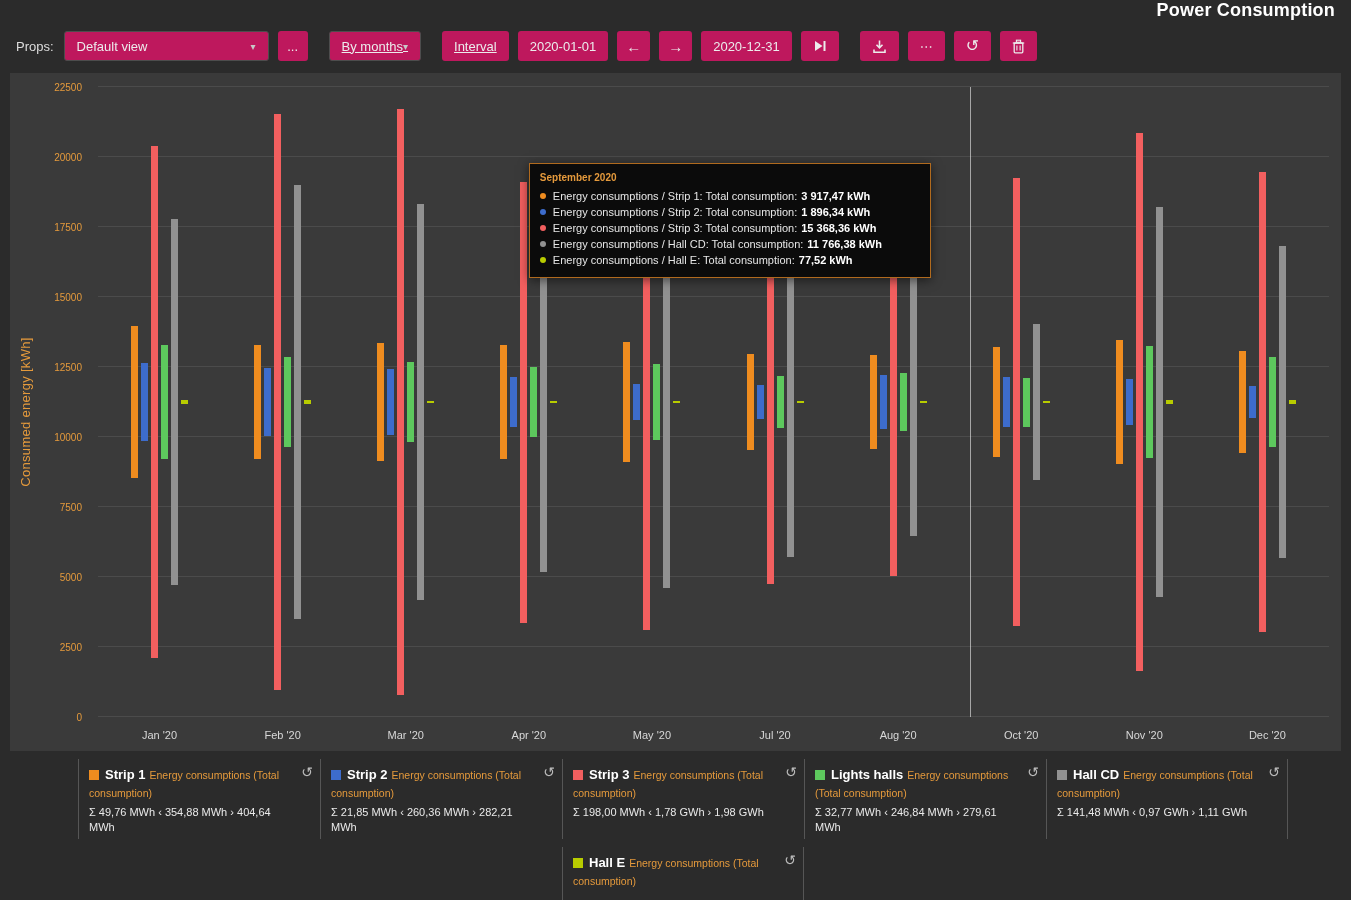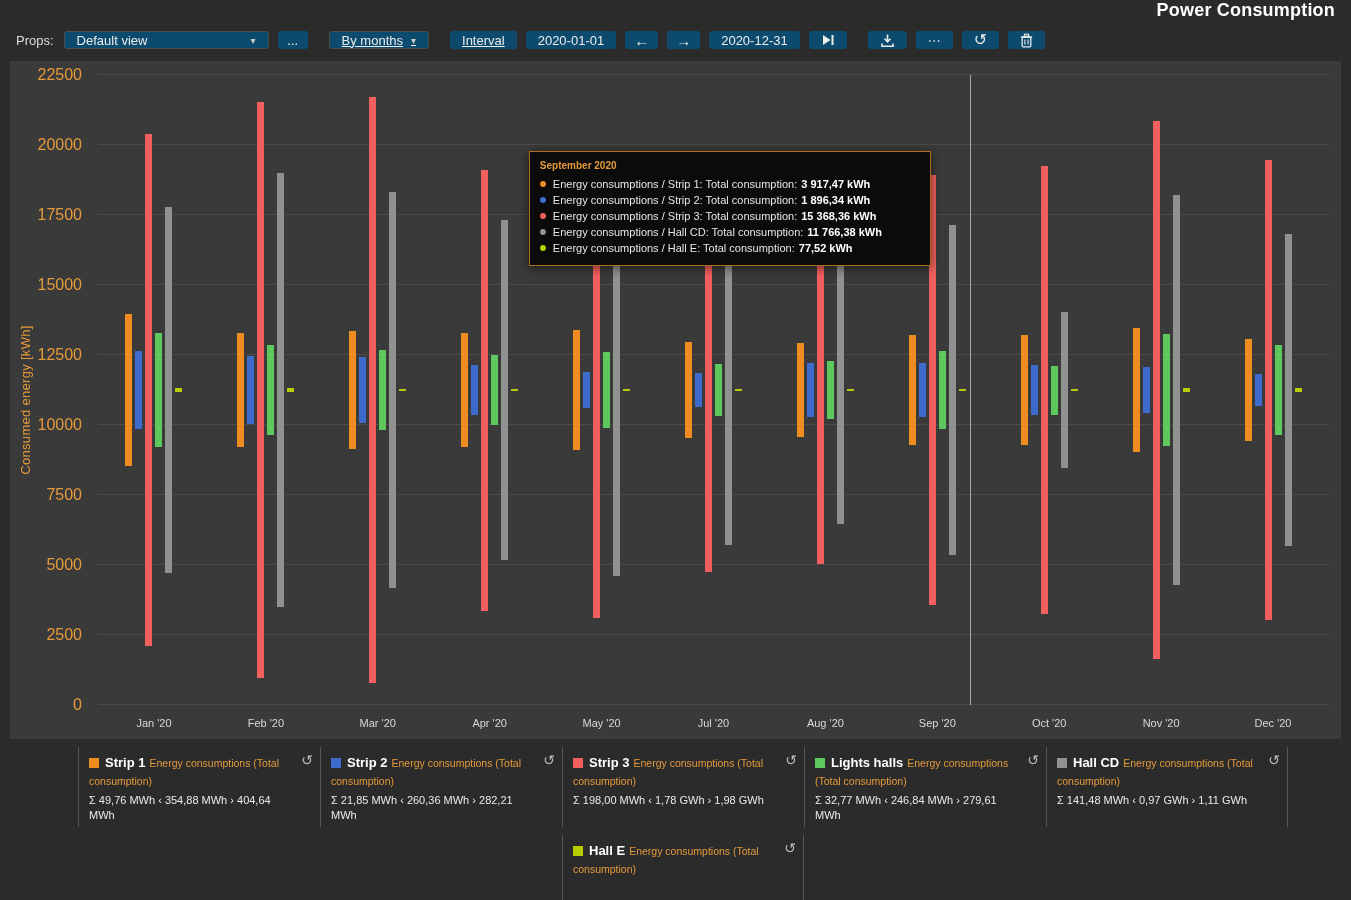--- a/index.html
+++ b/index.html
@@ -9,23 +9,23 @@
     font-family:"Liberation Sans", sans-serif;
   }
   
   .header { padding:0 16px 2px;text-align:right; }
   .page-title { font-size:18px; font-weight:bold; color:#ffffff; letter-spacing:.2px; }
 
   
   .toolbar { display:flex; align-items:center; gap:9px; padding:8px 16px 10px; }
   .tb-label { font-size:13px; color:#dddddd; margin-right:1px; }
   .tb-btn, .tb-select {
-    height:18px; background:#0c4a6e; border:none; border-radius:3px;
+    height:30px; background:#be185d; border:none; border-radius:3px;
     color:#ececec; font-size:13px; padding:0 12px; cursor:pointer;
-    display:inline-flex; align-items:center; justify-content:center; gap:8px;
+    display:inline-flex; align-items:center; justify-content:center; 
     font-family:inherit; white-space:nowrap;
   }
   .tb-select { justify-content:space-between; border:1px solid #4d4d4d; }
   .tb-select .chev { color:#c8c8c8; font-size:10px; }
   .w-view { width:205px; }
   .w-small { width:30px; padding:0; }
   .gap-lg { margin-left:12px;text-decoration:underline; }
   .tb-btn svg { display:block; }
   .arrow-btn { font-size:15px; font-weight:bold; padding:0 9px; }
   .undo-glyph { font-size:16px; line-height:1; }
@@ -33,21 +33,21 @@
   
   .chart-panel { position:relative; margin:2px 10px 0; height:678px; background:#3a3a3a; }
   .y-axis-title {
     position:absolute; left:8px; top:50%;
     writing-mode:vertical-rl; transform:translateY(-50%) rotate(180deg);
     color:#e59a3c; font-size:13px; letter-spacing:.3px;
   }
   .y-axis-labels { position:absolute; left:0; width:80px; top:14px; bottom:34px; }
   .ytick {
     position:absolute; right:8px; transform:translateY(50%);
-    font-size:16px; color:#e59a3c;
+    font-size:10px; color:#e59a3c;
   }
   .plot { position:absolute; left:88px; right:12px; top:14px; bottom:34px; }
   .gridline { position:absolute; left:0; right:0; height:1px; background:#4b4b4b; }
   .bar-groups { position:absolute; inset:0; display:flex; }
   .bar-group {
     flex:1; position:relative; display:flex;
     align-items:center; justify-content:center; gap:3px;
   }
   .bar { width:7px; }
   .xlabel {
@@ -234,29 +234,20 @@
         <div class="bar-group">
           <div class="bar" style="height: 14.8889%; background-color: rgb(239, 140, 31);"></div>
           <div class="bar" style="height: 8.44444%; background-color: rgb(61, 108, 204);"></div>
           <div class="bar" style="height: 55.1111%; background-color: rgb(242, 95, 95);"></div>
           <div class="bar" style="height: 9.33333%; background-color: rgb(93, 200, 93);"></div>
           <div class="bar" style="height: 42.4444%; background-color: rgb(145, 145, 145);"></div>
           <div class="bar" style="height: 0.355556%; background-color: rgb(184, 204, 0);"></div>
           <div class="xlabel">Aug '20</div>
         </div>
         <div class="bar-group">
-          <div class="bar" style="height: 17.4089%; background-color: rgb(239, 140, 31);"></div>
-          <div class="bar" style="height: 8.42667%; background-color: rgb(61, 108, 204);"></div>
-          <div class="bar" style="height: 68.3022%; background-color: rgb(242, 95, 95);"></div>
-          <div class="bar" style="height: 12.4%; background-color: rgb(93, 200, 93);"></div>
-          <div class="bar" style="height: 52.2933%; background-color: rgb(145, 145, 145);"></div>
-          <div class="bar" style="height: 0.346667%; background-color: rgb(184, 204, 0);"></div>
-          <div class="xlabel">Sep '20</div>
-        </div>
-        <div class="bar-group">
           <div class="bar" style="height: 17.5556%; background-color: rgb(239, 140, 31);"></div>
           <div class="bar" style="height: 8%; background-color: rgb(61, 108, 204);"></div>
           <div class="bar" style="height: 71.1111%; background-color: rgb(242, 95, 95);"></div>
           <div class="bar" style="height: 7.77778%; background-color: rgb(93, 200, 93);"></div>
           <div class="bar" style="height: 24.8889%; background-color: rgb(145, 145, 145);"></div>
           <div class="bar" style="height: 0.444444%; background-color: rgb(184, 204, 0);"></div>
           <div class="xlabel">Oct '20</div>
         </div>
         <div class="bar-group">
           <div class="bar" style="height: 19.7778%; background-color: rgb(239, 140, 31);"></div>

